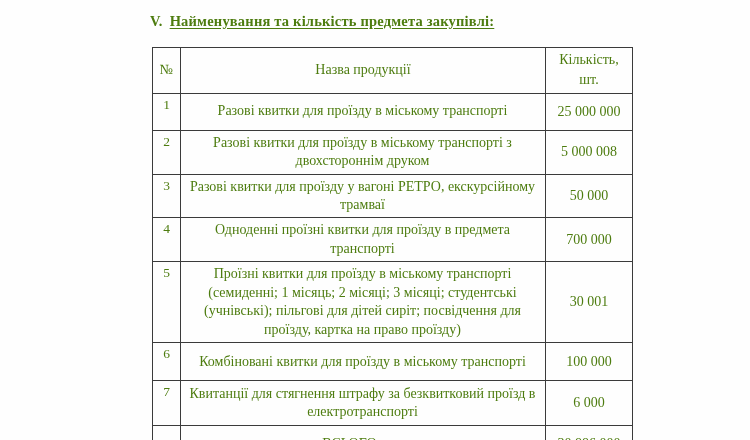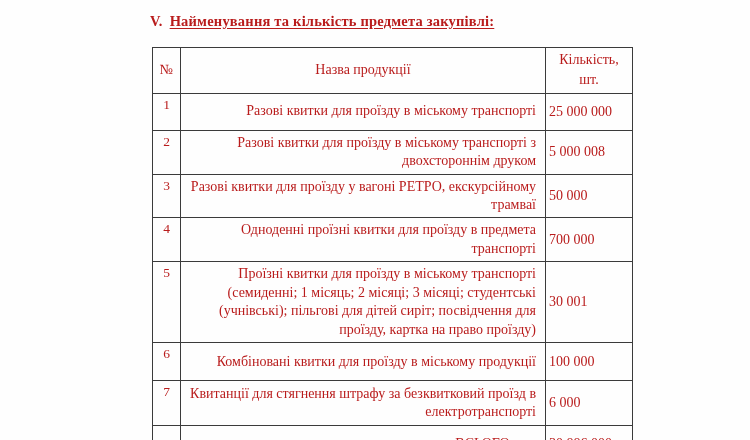--- a/index.html
+++ b/index.html
@@ -6,21 +6,21 @@
     margin: 0;
     padding: 0;
     background: #ffffff;
   }
   .page {
     position: relative;
     width: 750px;
     height: 440px;
     background: #fefefe;
     font-family: "Liberation Serif", "DejaVu Serif", serif;
-    color: #b91c1c;
+    color: #4d7c0f;
     overflow: hidden;
   }
   .title {
     position: absolute;
     left: 150px;
     top: 13px;
     font-size: 14.5px;
     font-weight: bold;
     letter-spacing: 0.2px;
     white-space: nowrap;
@@ -56,23 +56,24 @@
   td.num {
     text-align: center;
     vertical-align: top;
     padding-top: 3px;
     font-size: 13.5px;
   }
   td.name {
     padding: 3px 9px 3px 8px;
     vertical-align: middle;
     line-height: 1.32;
-    text-align: right;
+    text-align: center;
   }
   td.qty {
+    text-align: center;
     vertical-align: middle;
     padding: 2px 3px;
   }
   tr.rh38 { height: 38px; }
   tr.rh37 { height: 37px; }
   tr.rh36 { height: 36px; }
   tr.rh41 { height: 41px; }
   tr.rh70 { height: 70px; }
   tr.rh45 { height: 45px; }
 </style>
@@ -119,21 +120,21 @@
         <td class="name">Одноденні проїзні квитки для проїзду в предмета транспорті</td>
         <td class="qty">700 000</td>
       </tr>
       <tr class="rh70">
         <td class="num">5</td>
         <td class="name">Проїзні квитки для проїзду в міському транспорті (семиденні; 1 місяць; 2 місяці; 3 місяці; студентські (учнівські); пільгові для дітей сиріт; посвідчення для проїзду, картка на право проїзду)</td>
         <td class="qty">30 001</td>
       </tr>
       <tr class="rh38">
         <td class="num">6</td>
-        <td class="name">Комбіновані квитки для проїзду в міському продукції</td>
+        <td class="name">Комбіновані квитки для проїзду в міському транспорті</td>
         <td class="qty">100 000</td>
       </tr>
       <tr class="rh45">
         <td class="num">7</td>
         <td class="name">Квитанції для стягнення штрафу за безквитковий проїзд в електротранспорті</td>
         <td class="qty">6 000</td>
       </tr>
       <tr class="rh36">
         <td class="num"></td>
         <td class="name">ВСЬОГО, шт.</td>

